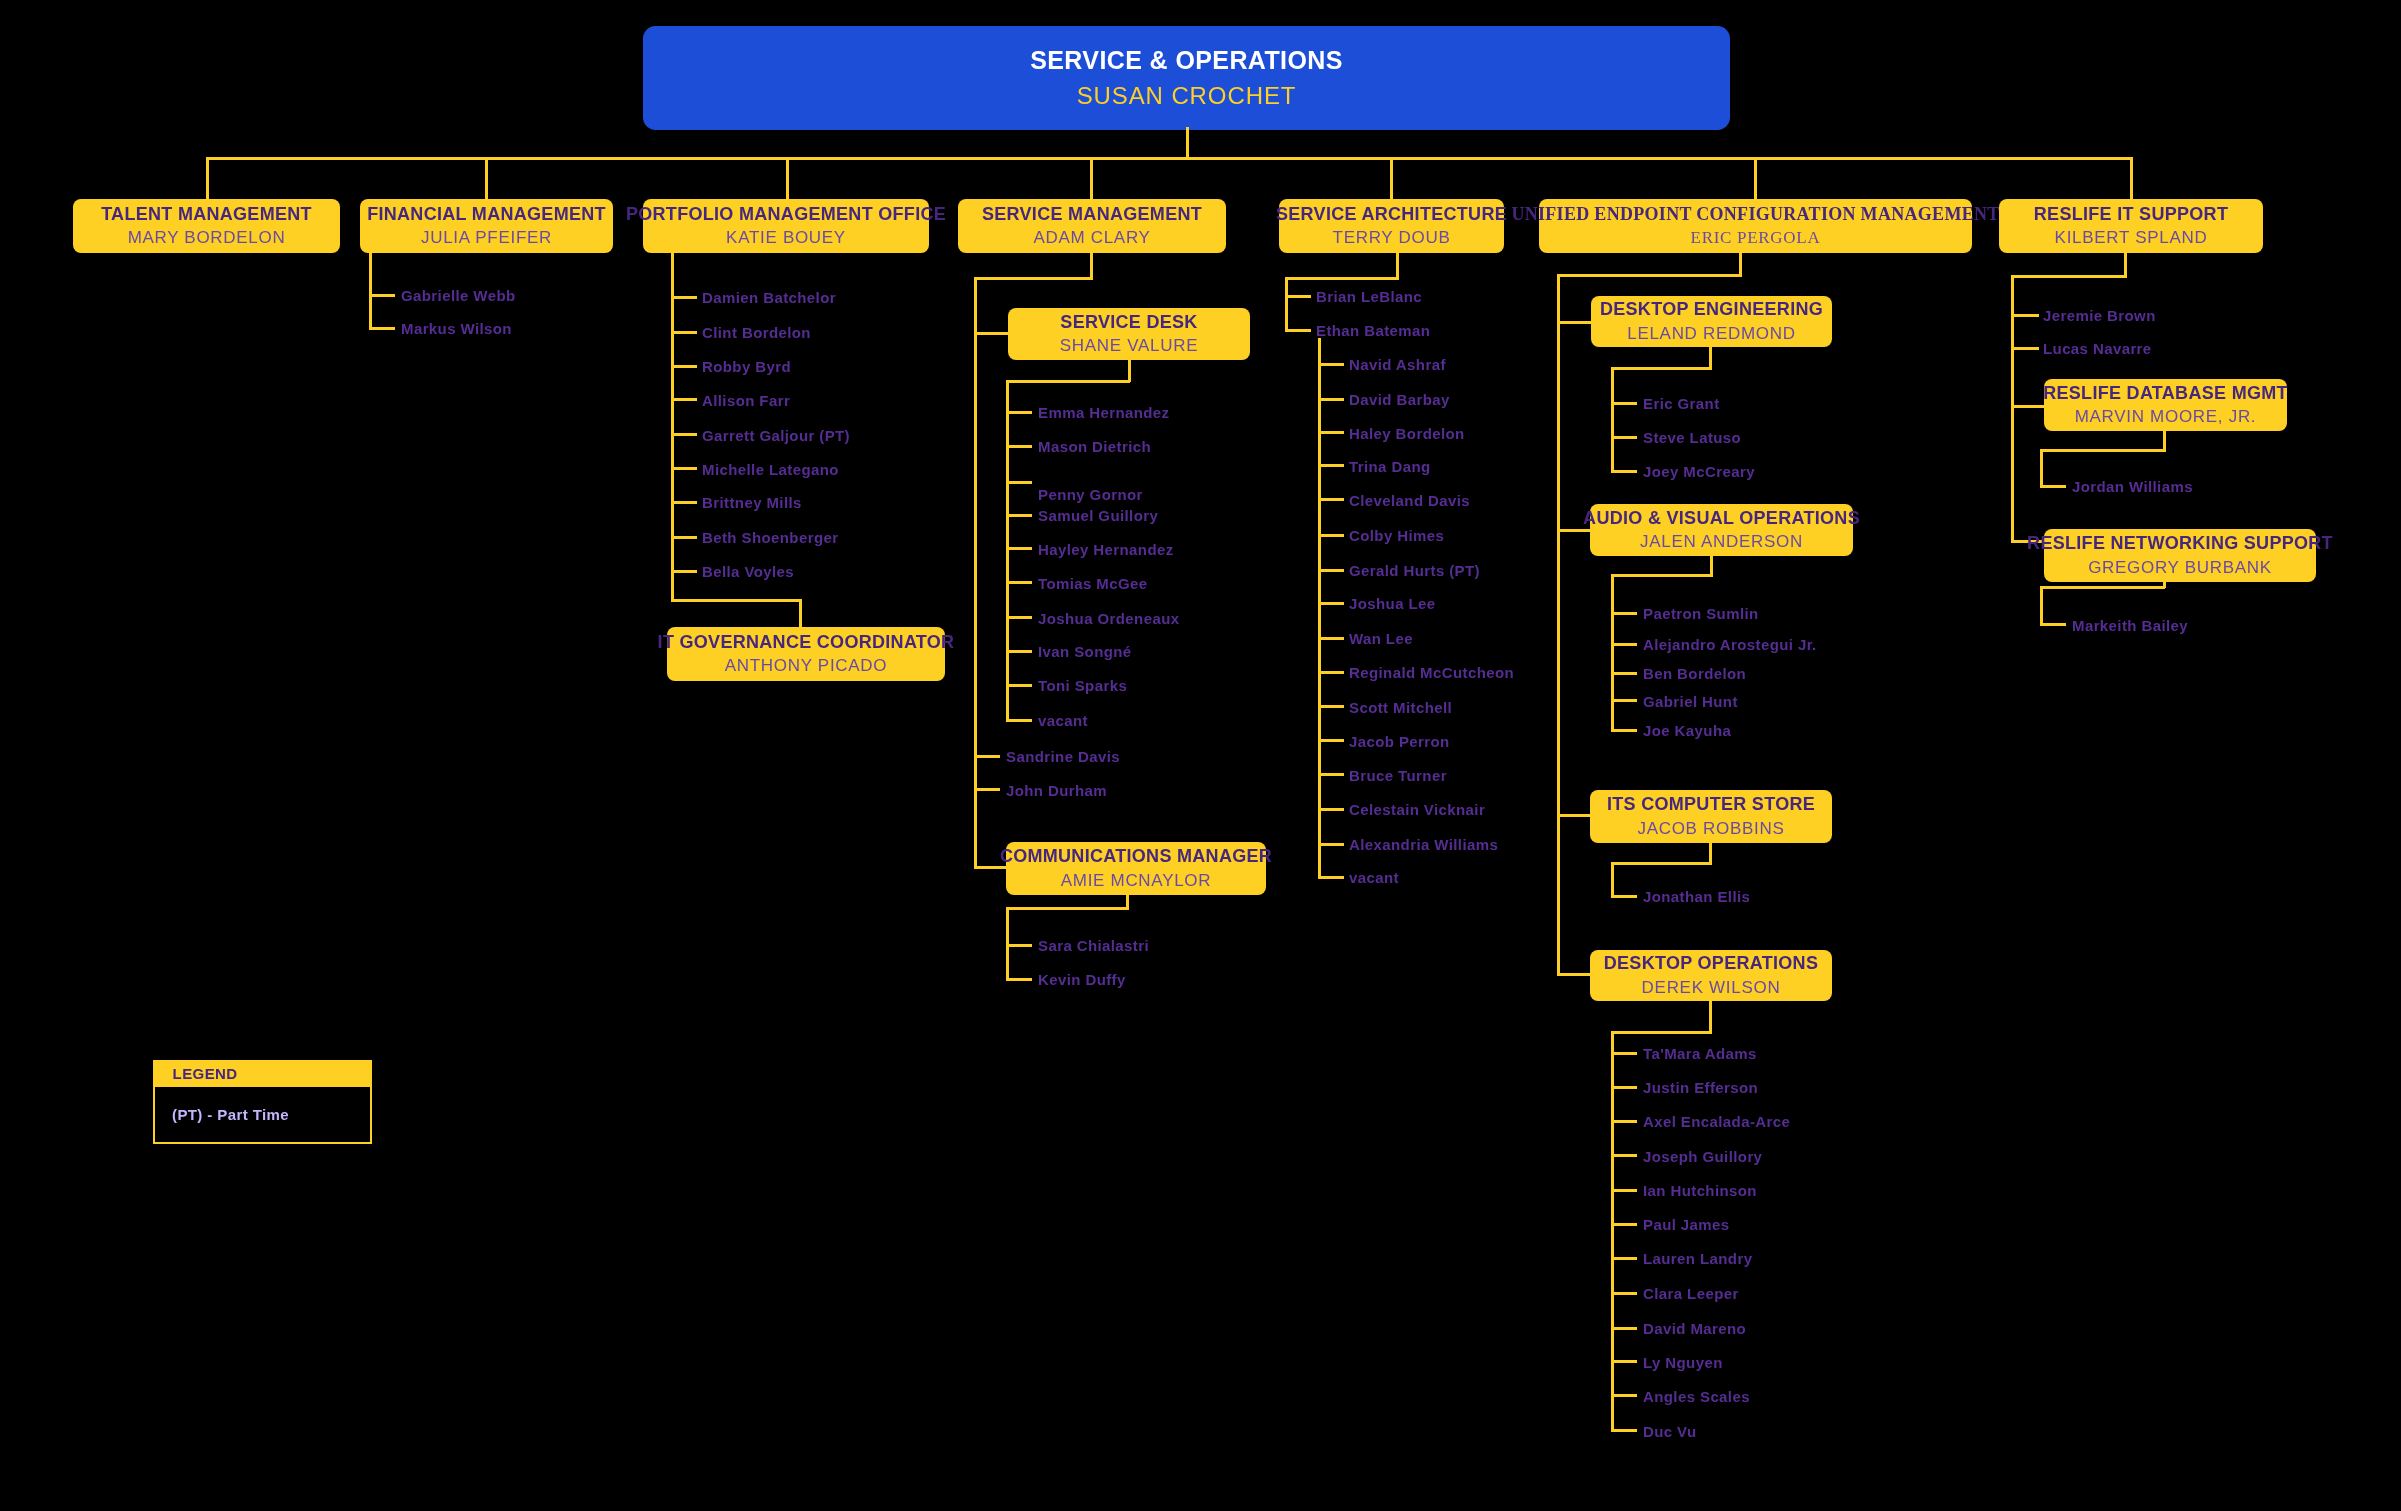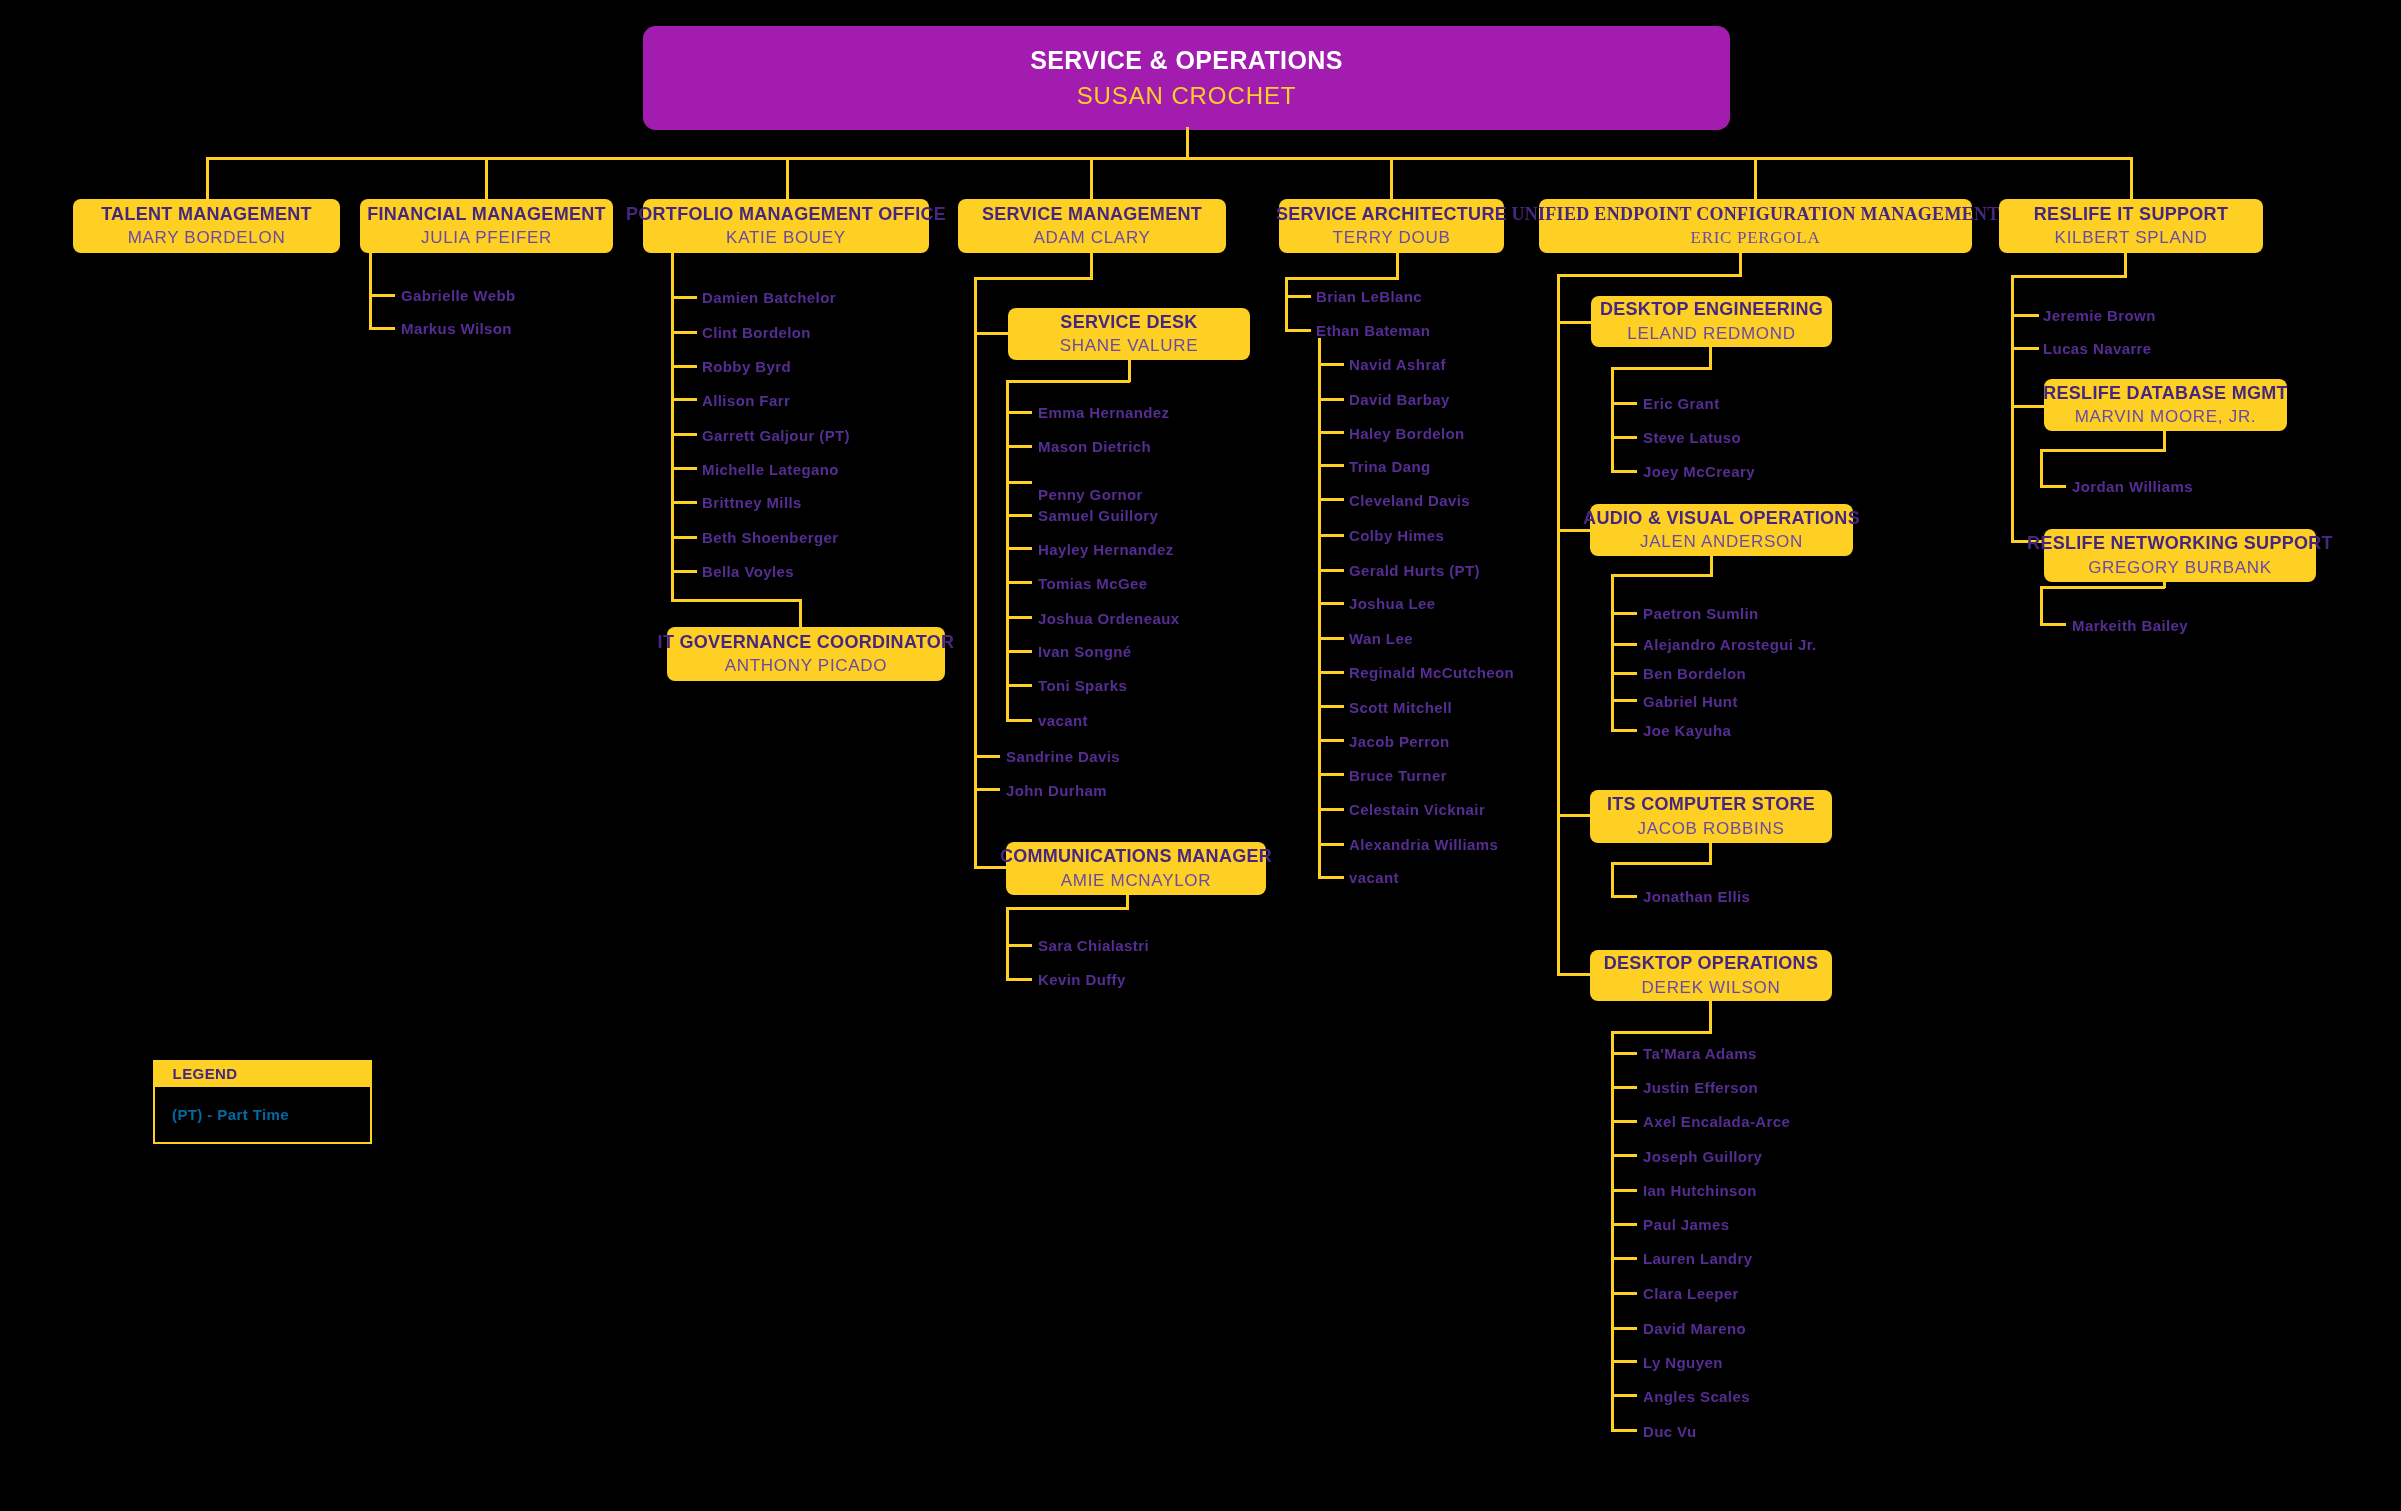--- a/index.html
+++ b/index.html
@@ -1,34 +1,34 @@
 <!DOCTYPE html>
 <html style="font-size:14.3px"><head>
 <meta charset="utf-8">
 <style>
   html,body{margin:0;padding:0;background:#000;}
   body{width:2401px;height:1512px;overflow:hidden;font-family:"Liberation Sans",sans-serif;}
   #canvas{position:relative;width:2401px;height:1512px;background:#000;}
   .edge{position:absolute;background:#FDD023;}
-  .root-box{position:absolute;left:643px;top:26px;width:1087px;height:104px;background:#a21caf;border-radius:12.5px;
+  .root-box{position:absolute;left:643px;top:26px;width:1087px;height:104px;background:#1d4ed8;border-radius:12.5px;
     display:flex;flex-direction:column;align-items:center;justify-content:center;gap:6.2px;}
   .root-title{color:#ffffff;font-size:25px;font-weight:700;letter-spacing:0.4px;}
   .root-name{color:#FDD023;font-size:24px;font-weight:500;letter-spacing:0.9px;}
   .box{position:absolute;background:#FDD023;border-radius:8px;display:flex;flex-direction:column;
     align-items:center;justify-content:center;gap:3.6px;box-sizing:border-box;padding:3.6px 7.1px;}
   .box-title{color:#46267E;font-size:18px;font-weight:700;letter-spacing:0.3px;white-space:nowrap;}
   .box-name{color:#6A4AA5;font-size:17px;font-weight:500;letter-spacing:0.7px;white-space:nowrap;}
   .person{position:absolute;transform:translateY(-50%);color:#552D93;font-size:15px;font-weight:700;
     letter-spacing:0.4px;white-space:nowrap;}
   .legend{position:absolute;left:153px;top:1060px;width:219px;}
   .legend-header{height:27px;background:#FDD023;display:flex;align-items:center;padding-left:19.6px;box-sizing:border-box;}
   .legend-title{color:#46267E;font-size:15px;font-weight:700;letter-spacing:0.4px;}
   .legend-body{height:57px;border:2.7px solid #FDD023;border-top:none;box-sizing:border-box;
     display:flex;align-items:center;padding-left:17px;}
-  .legend-entry{color:#0369a1;font-size:15px;font-weight:700;letter-spacing:0.4px;}
+  .legend-entry{color:#c4b5fd;font-size:15px;font-weight:700;letter-spacing:0.4px;}
 </style>
 </head>
 <body>
 
 <div id="canvas">
 
   <div class="root-box">
     <div class="root-title">SERVICE &amp; OPERATIONS</div>
     <div class="root-name">SUSAN CROCHET</div>
   </div>

